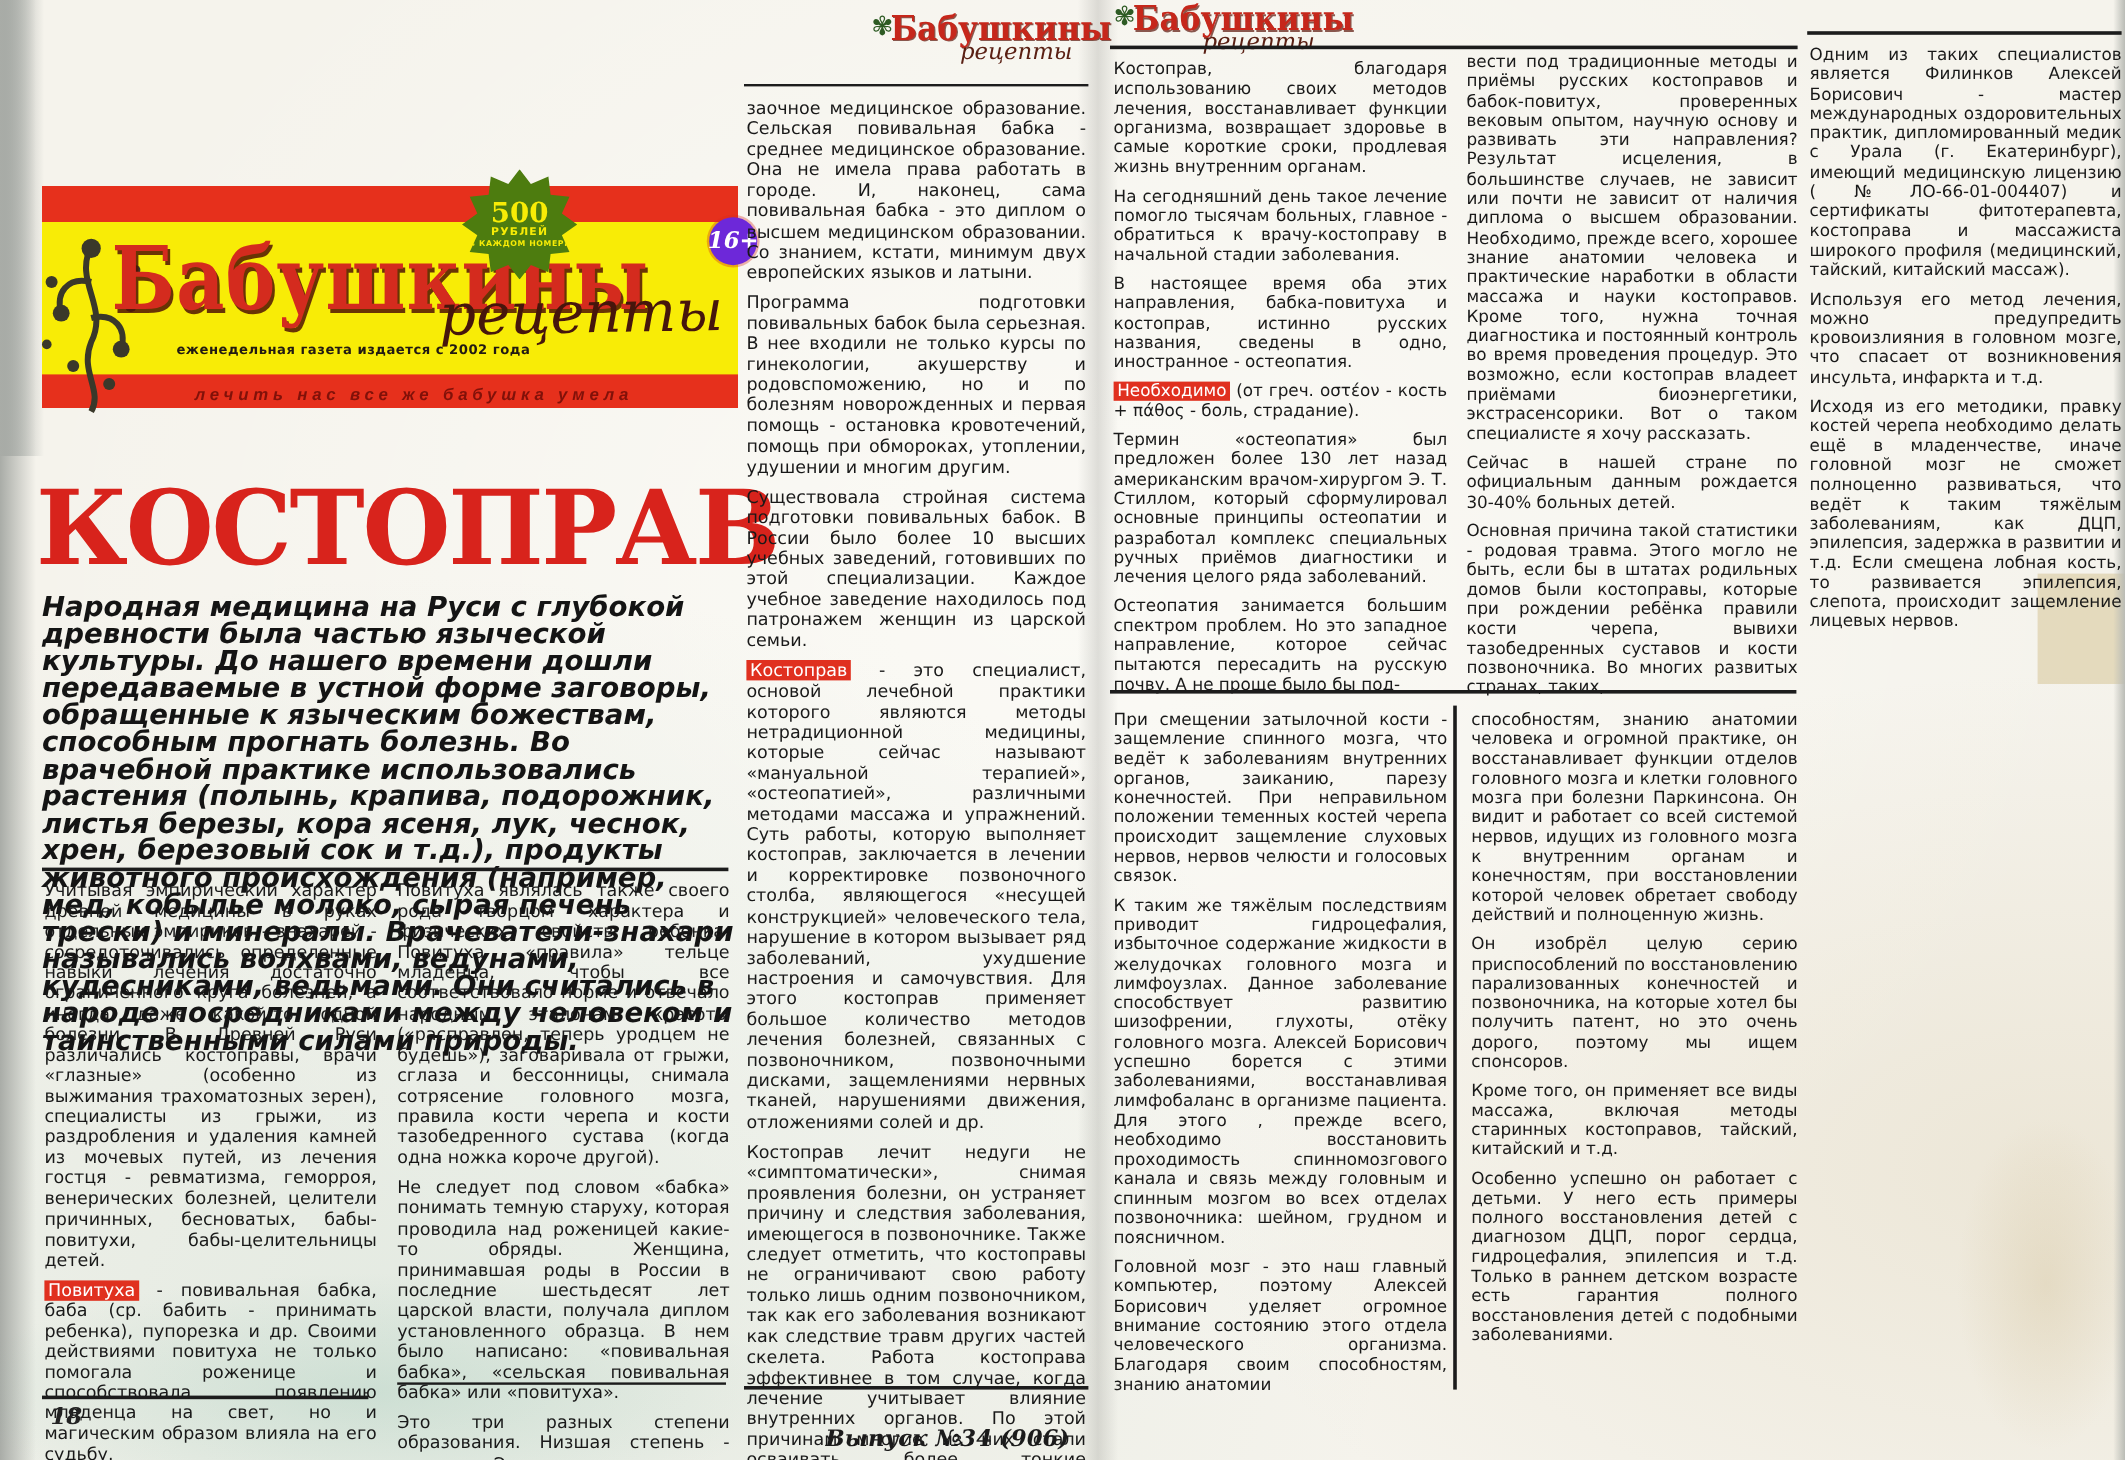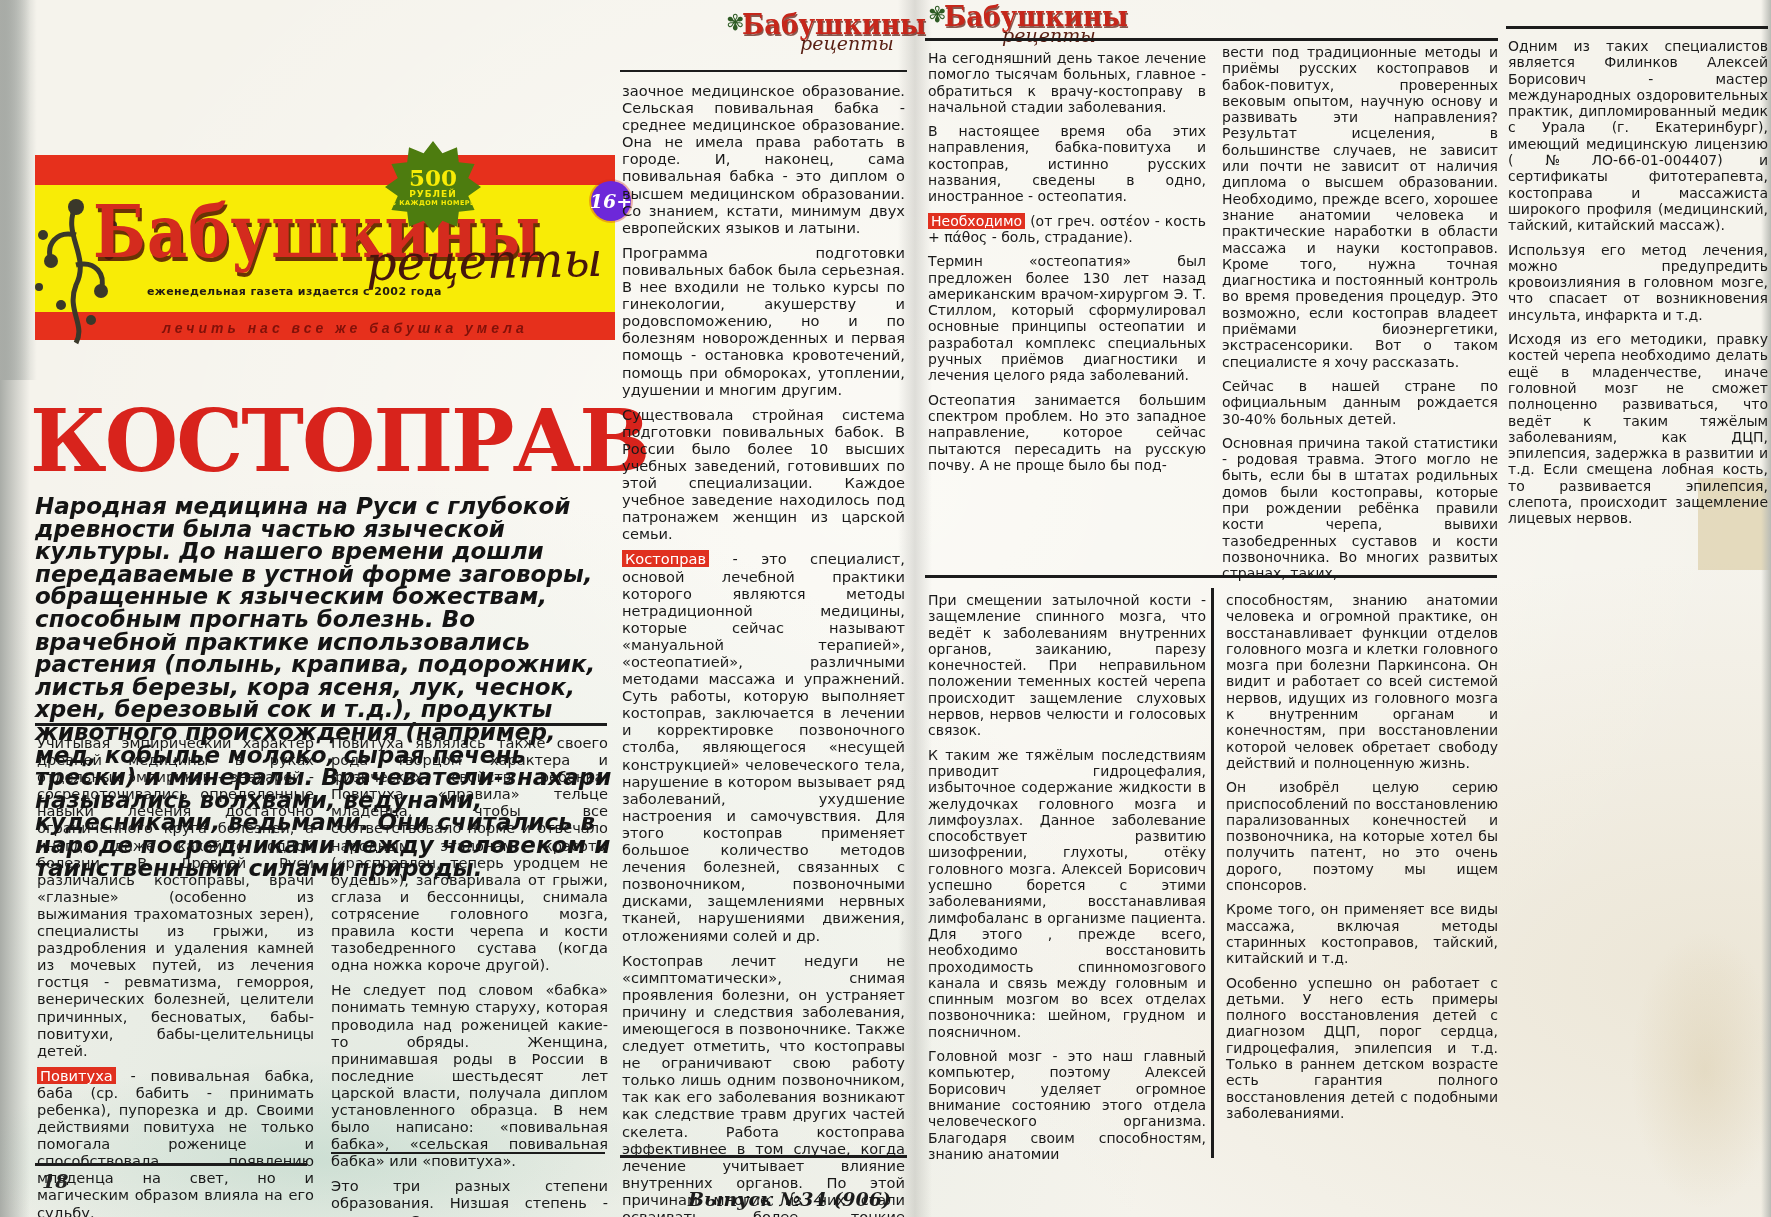--- a/index.html
+++ b/index.html
@@ -161,20 +161,21 @@
 
   <div class="minilogo" style="left:944px;top:0px;">
     <div class="sprig">✾</div>
     <div class="m1">Бабушкины</div>
     <div class="m2">рецепты</div>
   </div>
   <div class="rule" style="left:925px;top:38px;width:573px;height:3px;"></div>
   <div class="rule" style="left:1506px;top:26px;width:262px;height:3px;"></div>
 
   <div class="col rs" style="left:928px;top:50px;width:278px;">
+    <p>Костоправ, благодаря использованию своих методов лечения, восстанавливает функции организма, возвращает здоровье в самые короткие сроки, продлевая жизнь внутренним органам.</p>
     <p>На сегодняшний день такое лечение помогло тысячам больных, главное - обратиться к врачу-костоправу в начальной стадии заболевания.</p>
     <p>В настоящее время оба этих направления, бабка-повитуха и костоправ, истинно русских названия, сведены в одно, иностранное - остеопатия.</p>
     <p><span class="hl">Необходимо</span><span> (от греч. οστέον - кость + πάθος - боль, страдание).</span></p>
     <p>Термин «остеопатия» был предложен более 130 лет назад американским врачом-хирургом Э. Т. Стиллом, который сформулировал основные принципы остеопатии и разработал комплекс специальных ручных приёмов диагностики и лечения целого ряда заболеваний.</p>
     <p>Остеопатия занимается большим спектром проблем. Но это западное направление, которое сейчас пытаются пересадить на русскую почву. А не проще было бы под-</p>
   </div>
 
   <div class="col rs" style="left:1222px;top:44px;width:276px;">
     <p>вести под традиционные методы и приёмы русских костоправов и бабок-повитух, проверенных вековым опытом, научную основу и развивать эти направления? Результат исцеления, в большинстве случаев, не зависит или почти не зависит от наличия диплома о высшем образовании. Необходимо, прежде всего, хорошее знание анатомии человека и практические наработки в области массажа и науки костоправов. Кроме того, нужна точная диагностика и постоянный контроль во время проведения процедур. Это возможно, если костоправ владеет приёмами биоэнергетики, экстрасенсорики. Вот о таком специалисте я хочу рассказать.</p>
     <p>Сейчас в нашей стране по официальным данным рождается 30-40% больных детей.</p>

